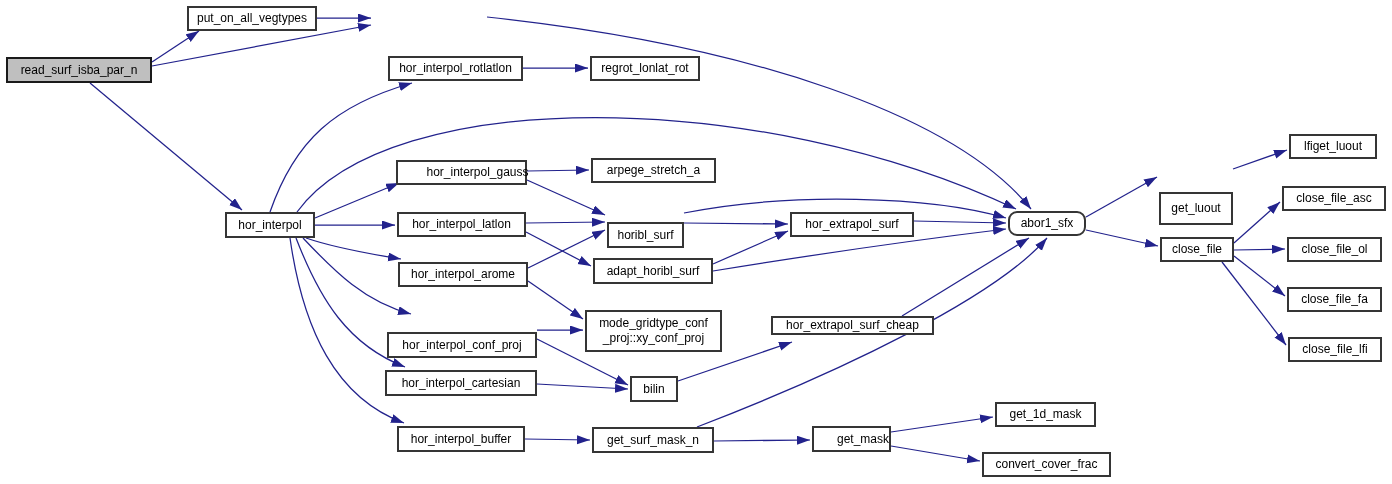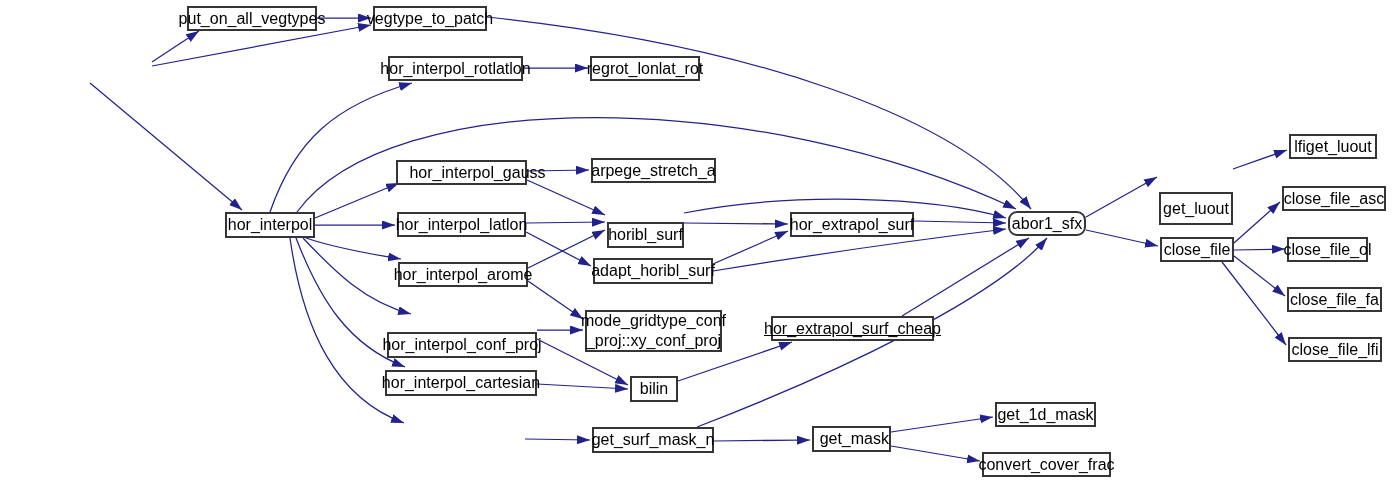--- a/index.html
+++ b/index.html
@@ -11,21 +11,21 @@
     overflow:hidden;
   }
   .edges{position:absolute;left:0;top:0;width:1392px;height:484px;}
   .nodes{position:absolute;left:0;top:0;width:1392px;height:484px;}
   .node{
     position:absolute;
     box-sizing:border-box;
     background:#ffffff;
     border:2px solid #353535;
     color:#000000;
-    font-size:16px;
+    font-size:12px;
     line-height:1.25;
     display:flex;
     flex-direction:column;
     align-items:center;
     justify-content:center;
     text-align:center;
     white-space:nowrap;
     cursor:pointer;
   }
   .node.root{
@@ -81,25 +81,25 @@
       <path d="M891,446 L980,461" fill="none" stroke="#22228c" stroke-width="1.25" marker-end="url(#ah)"></path>
       <path d="M1086,217 L1157,177" fill="none" stroke="#22228c" stroke-width="1.25" marker-end="url(#ah)"></path>
       <path d="M1086,230 L1158,246" fill="none" stroke="#22228c" stroke-width="1.25" marker-end="url(#ah)"></path>
       <path d="M1233,169 L1287,150" fill="none" stroke="#22228c" stroke-width="1.25" marker-end="url(#ah)"></path>
       <path d="M1234,243 L1280,202" fill="none" stroke="#22228c" stroke-width="1.25" marker-end="url(#ah)"></path>
       <path d="M1234,250 L1285,249" fill="none" stroke="#22228c" stroke-width="1.25" marker-end="url(#ah)"></path>
       <path d="M1234,256 L1285,296" fill="none" stroke="#22228c" stroke-width="1.25" marker-end="url(#ah)"></path>
       <path d="M1222,262 L1286,345" fill="none" stroke="#22228c" stroke-width="1.25" marker-end="url(#ah)"></path>
     </svg>
   <div class="nodes">
+      <div class="node root" style="left: 6px; top: 57px; width: 146px; height: 26px;">
+        <div>read_surf_isba_par_n</div>
+      </div>
       <div class="node" style="left: 187px; top: 6px; width: 130px; height: 25px;">
         <div>put_on_all_vegtypes</div>
-      </div>
-      <div class="node" style="left: 373px; top: 6px; width: 114px; height: 25px;">
-        <div>vegtype_to_patch</div>
       </div>
       <div class="node" style="left: 388px; top: 56px; width: 135px; height: 25px;">
         <div>hor_interpol_rotlatlon</div>
       </div>
       <div class="node" style="left: 590px; top: 56px; width: 110px; height: 25px;">
         <div>regrot_lonlat_rot</div>
       </div>
       <div class="node" style="left: 225px; top: 212px; width: 90px; height: 26px;">
         <div>hor_interpol</div>
       </div>
@@ -127,27 +127,30 @@
       <div class="node" style="left: 385px; top: 370px; width: 152px; height: 26px;">
         <div>hor_interpol_cartesian</div>
       </div>
       <div class="node" style="left: 585px; top: 310px; width: 137px; height: 42px;">
         <div>mode_gridtype_conf</div>
         <div>_proj::xy_conf_proj</div>
       </div>
       <div class="node" style="left: 630px; top: 376px; width: 48px; height: 26px;">
         <div>bilin</div>
       </div>
+      <div class="node" style="left: 397px; top: 426px; width: 128px; height: 26px;">
+        <div>hor_interpol_buffer</div>
+      </div>
       <div class="node" style="left: 592px; top: 427px; width: 122px; height: 26px;">
         <div>get_surf_mask_n</div>
       </div>
       <div class="node" style="left: 790px; top: 212px; width: 124px; height: 25px;">
         <div>hor_extrapol_surf</div>
       </div>
-      <div class="node" style="left: 771px; top: 316px; width: 163px; height: 25px; text-decoration: underline;">
+      <div class="node" style="left: 771px; top: 316px; width: 163px; height: 19px;">
         <div>hor_extrapol_surf_cheap</div>
       </div>
       <div class="node" style="left: 812px; top: 426px; width: 79px; height: 26px; align-items: flex-end;">
         <div>get_mask</div>
       </div>
       <div class="node" style="left: 995px; top: 402px; width: 101px; height: 25px;">
         <div>get_1d_mask</div>
       </div>
       <div class="node" style="left: 982px; top: 452px; width: 129px; height: 25px;">
         <div>convert_cover_frac</div>
@@ -160,21 +163,21 @@
       </div>
       <div class="node" style="left: 1289px; top: 134px; width: 88px; height: 25px;">
         <div>lfiget_luout</div>
       </div>
       <div class="node" style="left: 1160px; top: 237px; width: 74px; height: 25px;">
         <div>close_file</div>
       </div>
       <div class="node" style="left: 1282px; top: 186px; width: 104px; height: 25px;">
         <div>close_file_asc</div>
       </div>
-      <div class="node" style="left: 1287px; top: 237px; width: 81px; height: 25px;">
+      <div class="node" style="left: 1287px; top: 237px; width: 95px; height: 25px;">
         <div>close_file_ol</div>
       </div>
       <div class="node" style="left: 1287px; top: 287px; width: 95px; height: 25px;">
         <div>close_file_fa</div>
       </div>
       <div class="node" style="left: 1288px; top: 337px; width: 94px; height: 25px;">
         <div>close_file_lfi</div>
       </div>
     </div>
 </div>

